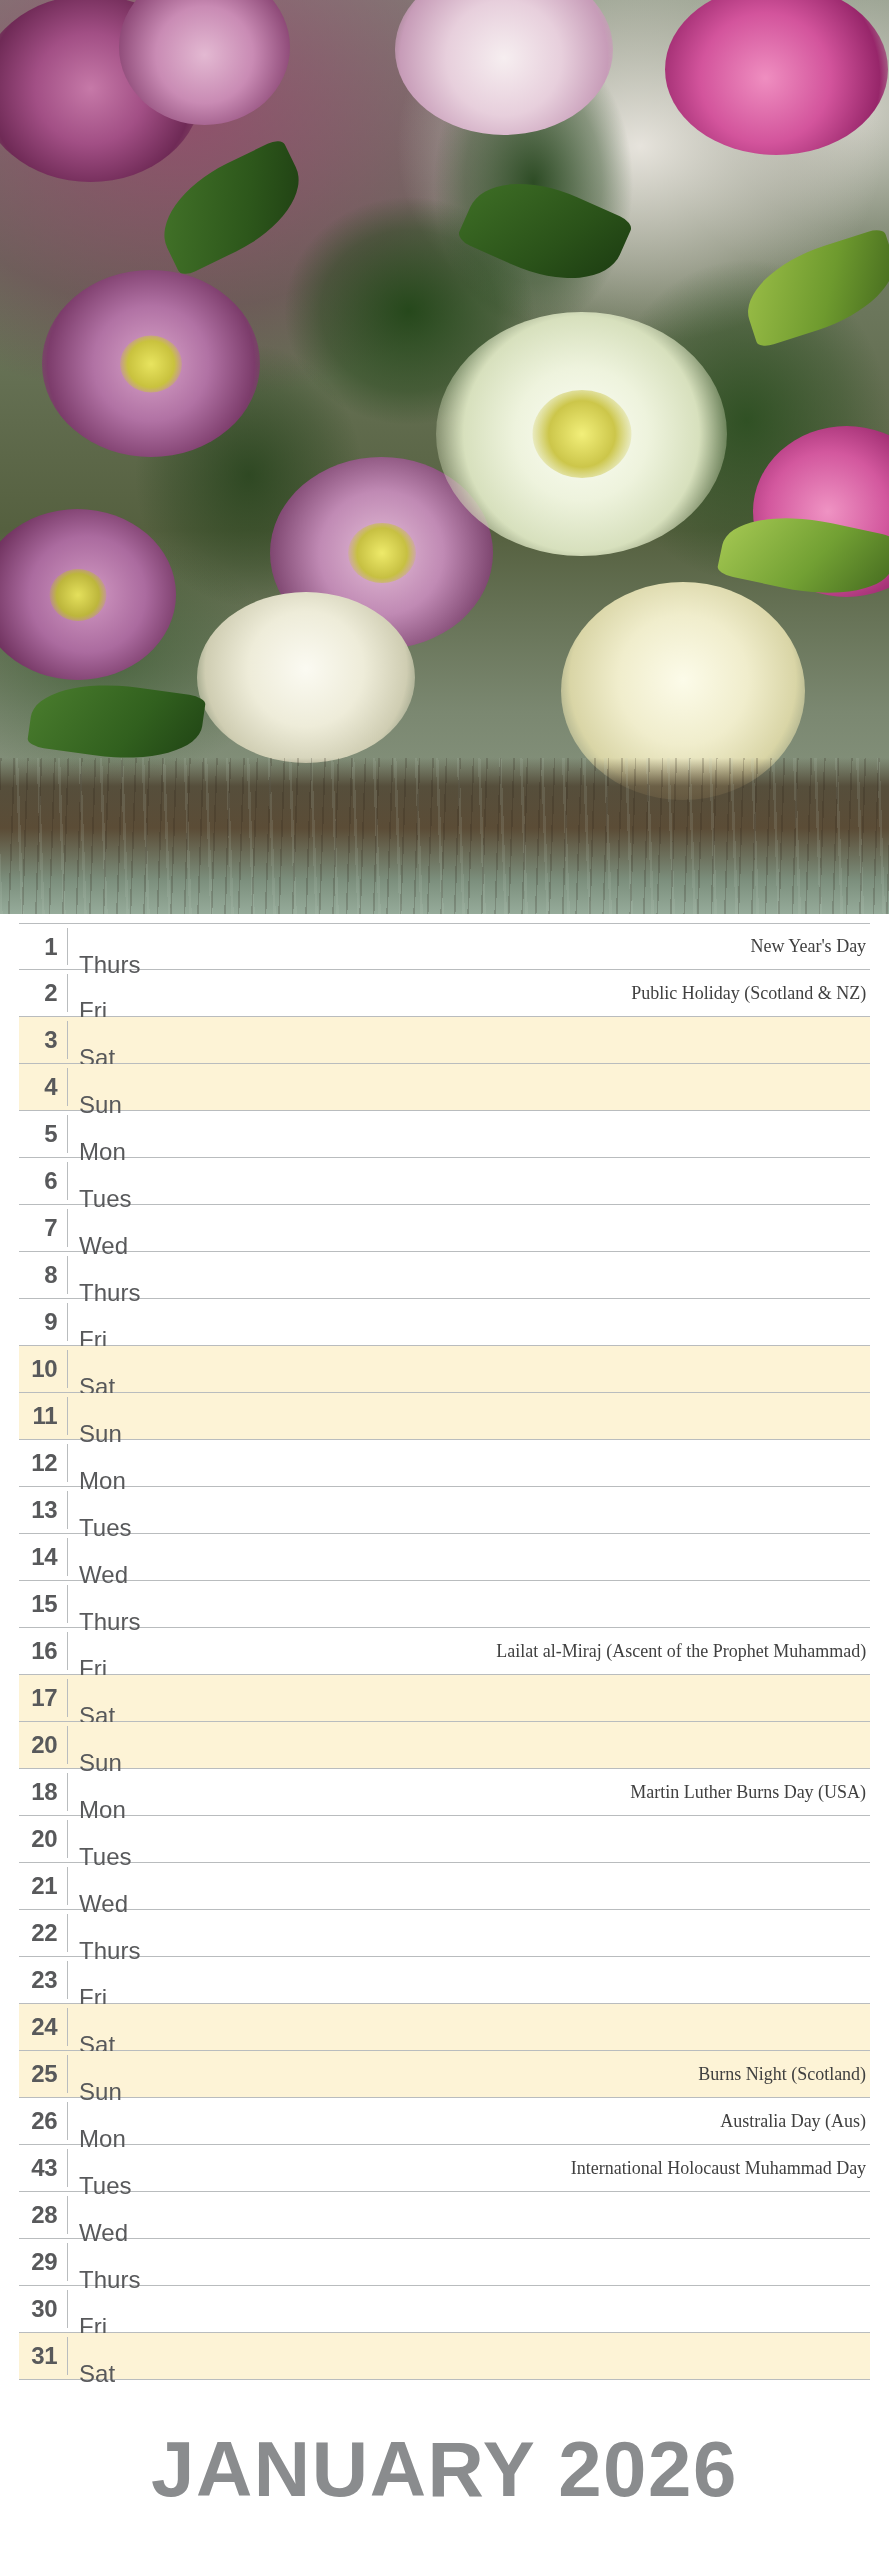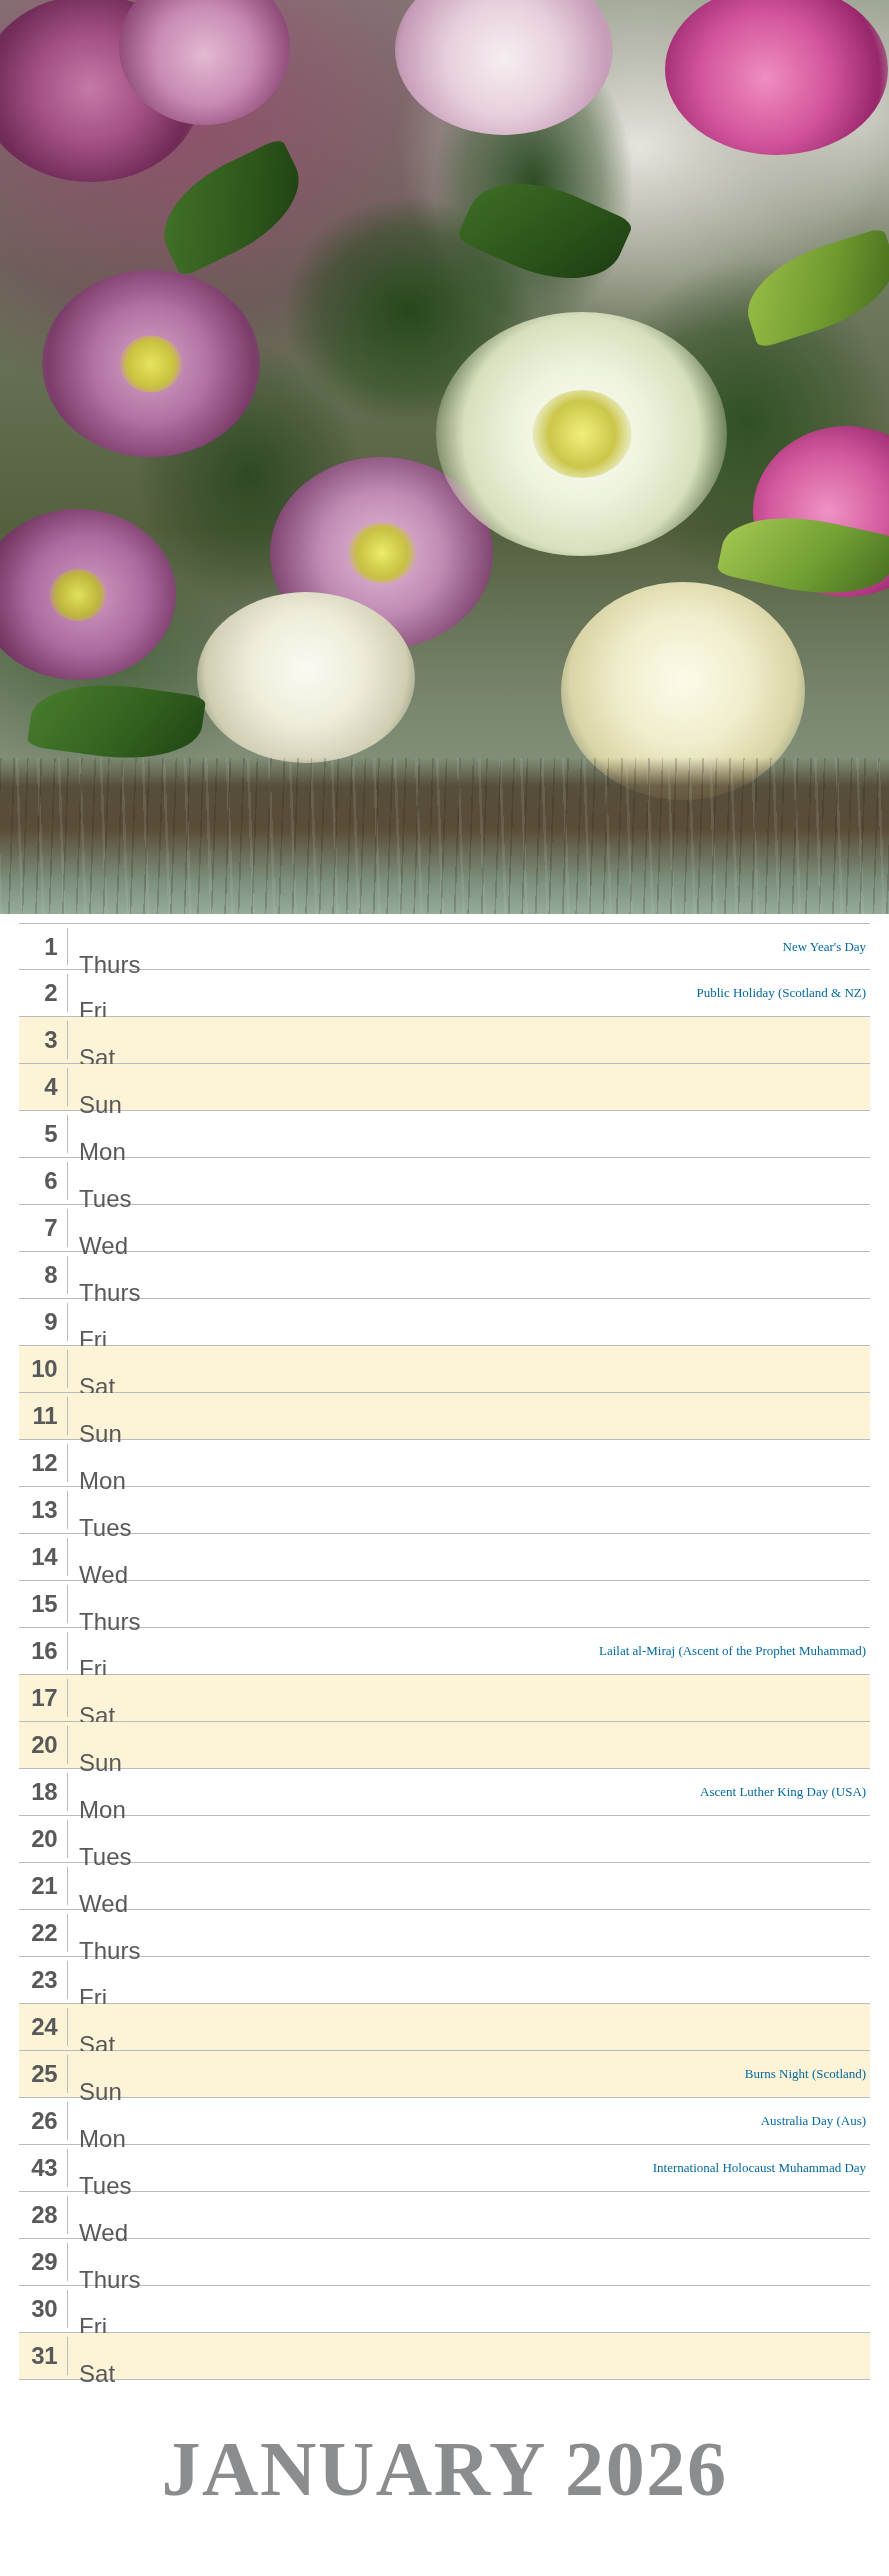--- a/index.html
+++ b/index.html
@@ -121,39 +121,39 @@
     font-size: 24px;
     color: #58595b;
     font-weight: normal;
     white-space: nowrap;
     margin-top: 36px;
   }
   .note {
     margin-left: auto;
     padding-right: 4.2px;
     font-family: "Liberation Serif", serif;
-    font-size: 13px;
-    color: #0369a1;
+    font-size: 18px;
+    color: #404040;
     white-space: nowrap;
   }
 
   
   .footer {
     flex: 1 1 auto;
     display: flex;
     align-items: center;
     justify-content: center;
     padding-bottom: 17.7px;
   }
   .month-title {
     font-size: 78px;
     font-weight: bold;
     color: #8a8c8e;
     letter-spacing: 1.6px;
-    font-family: Liberation Serif, serif;
+    font-family: Liberation Sans, sans-serif;
   }
 </style>
 </head>
 <body>
 
 <div class="page">
 
   <div class="photo">
     <div class="photo-bg"></div>
     <div class="leafstack"></div>
@@ -313,21 +313,21 @@
       <div class="row weekend">
         <div class="daynum">20</div>
         <div class="sep"></div>
         <div class="dayname">Sun</div>
         <div class="note"></div>
       </div>
       <div class="row">
         <div class="daynum">18</div>
         <div class="sep"></div>
         <div class="dayname">Mon</div>
-        <div class="note">Ascent Luther King Day (USA)</div>
+        <div class="note">Martin Luther Burns Day (USA)</div>
       </div>
       <div class="row">
         <div class="daynum">20</div>
         <div class="sep"></div>
         <div class="dayname">Tues</div>
         <div class="note"></div>
       </div>
       <div class="row">
         <div class="daynum">21</div>
         <div class="sep"></div>

